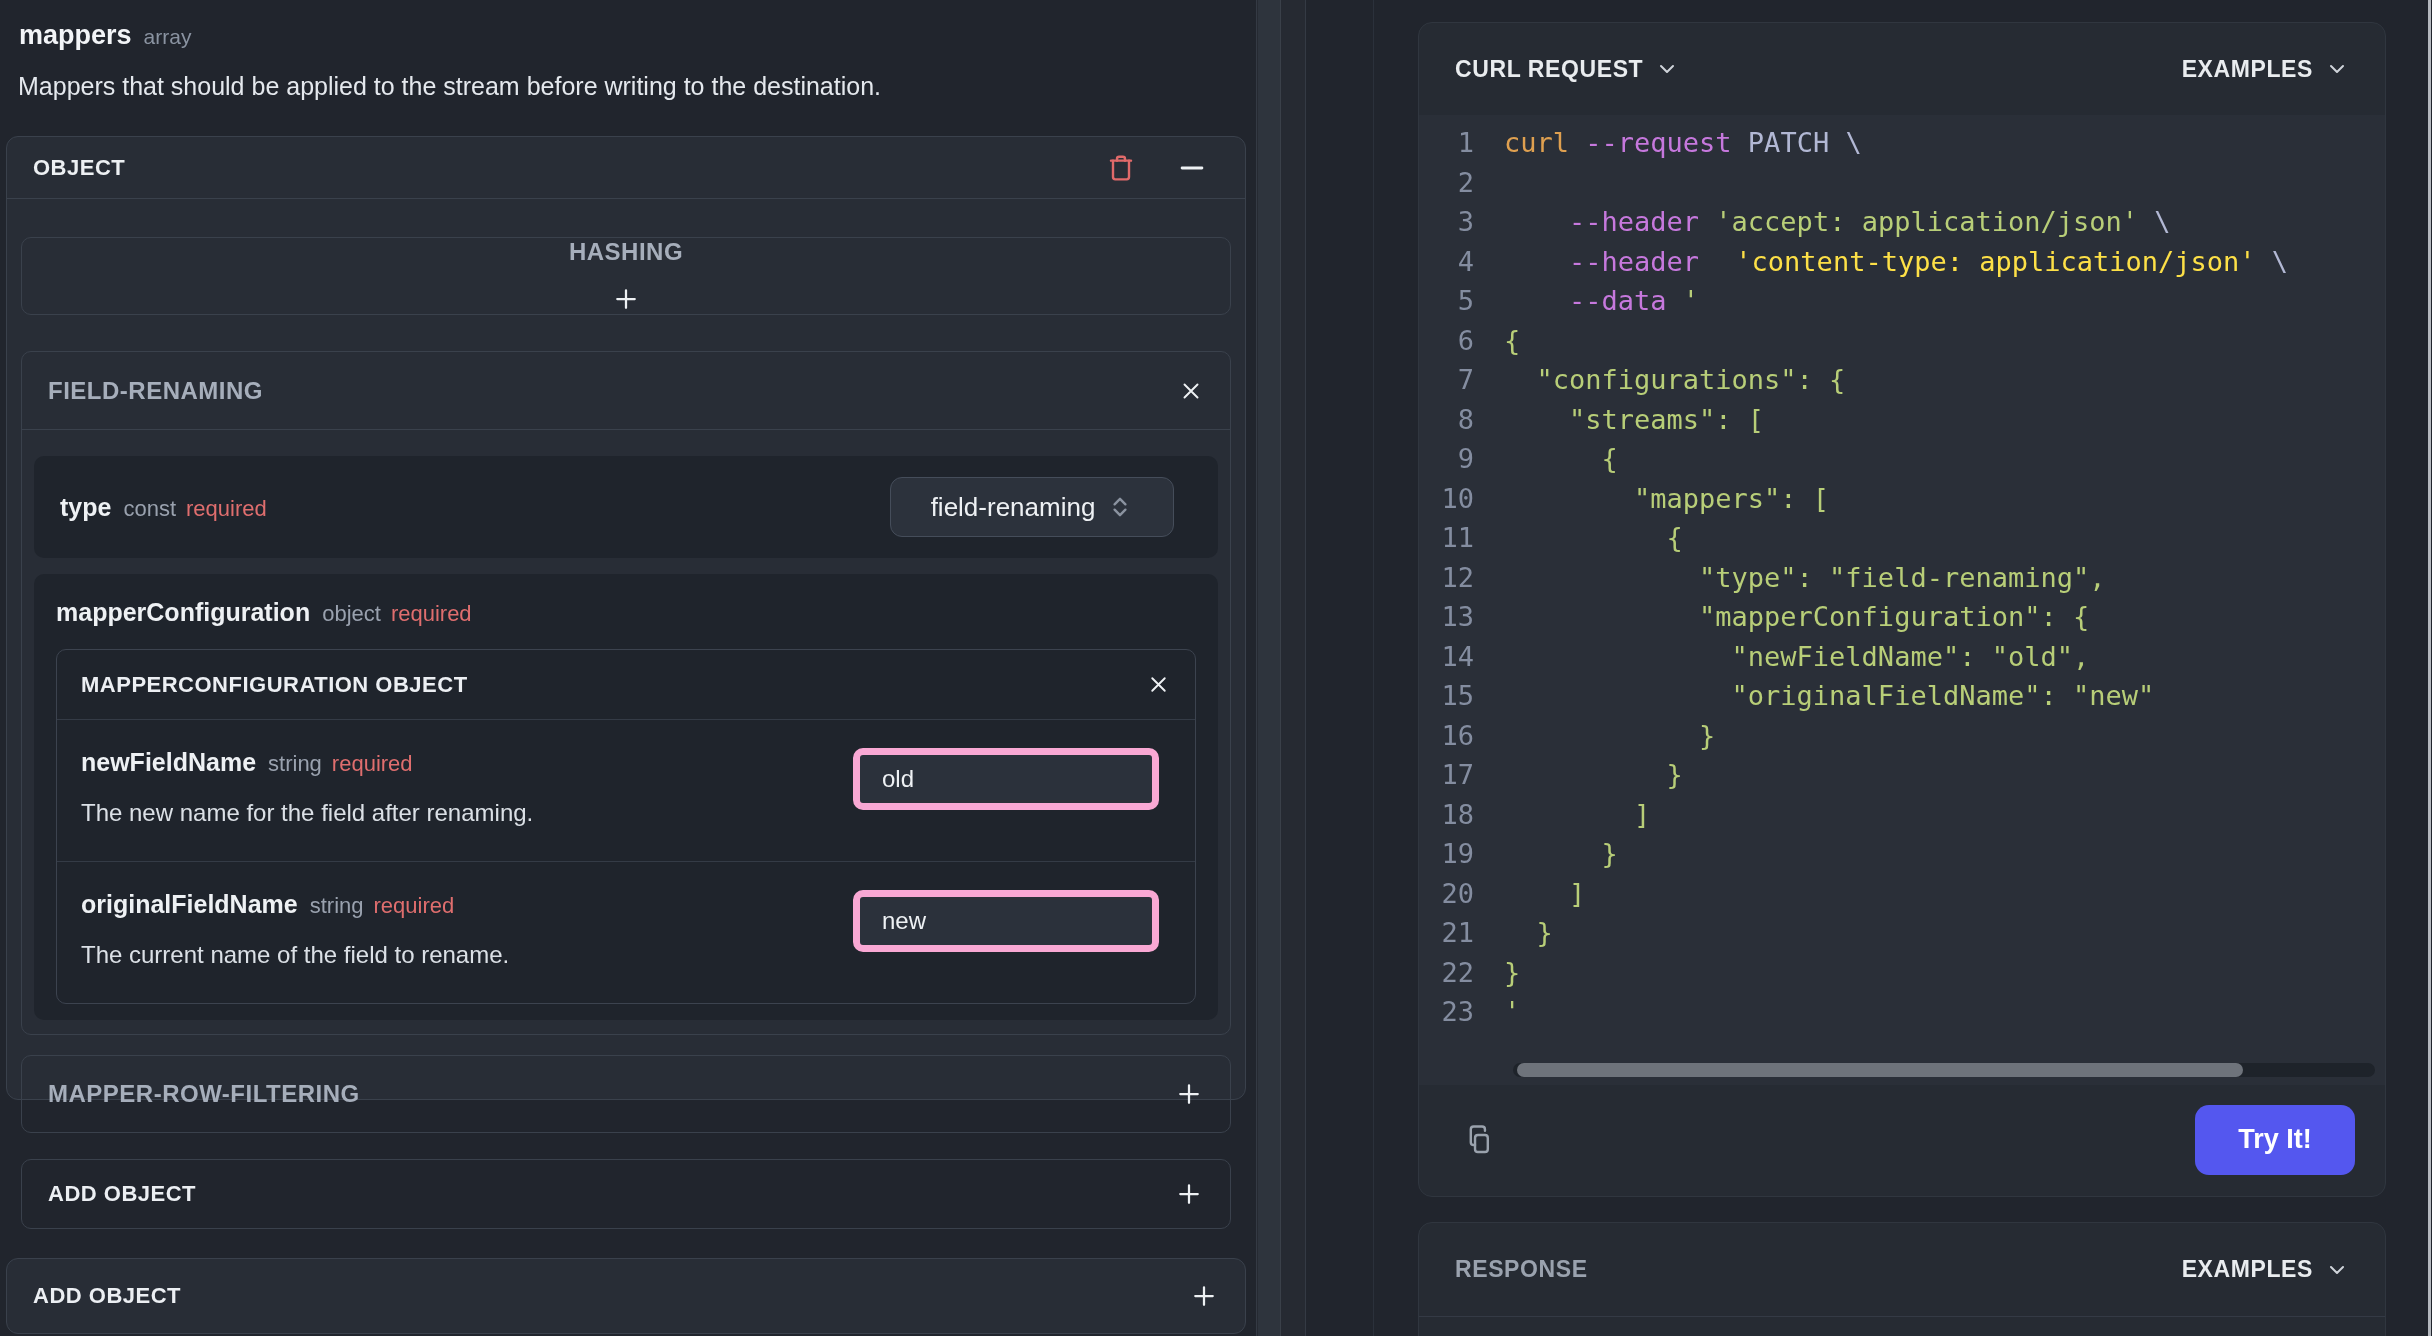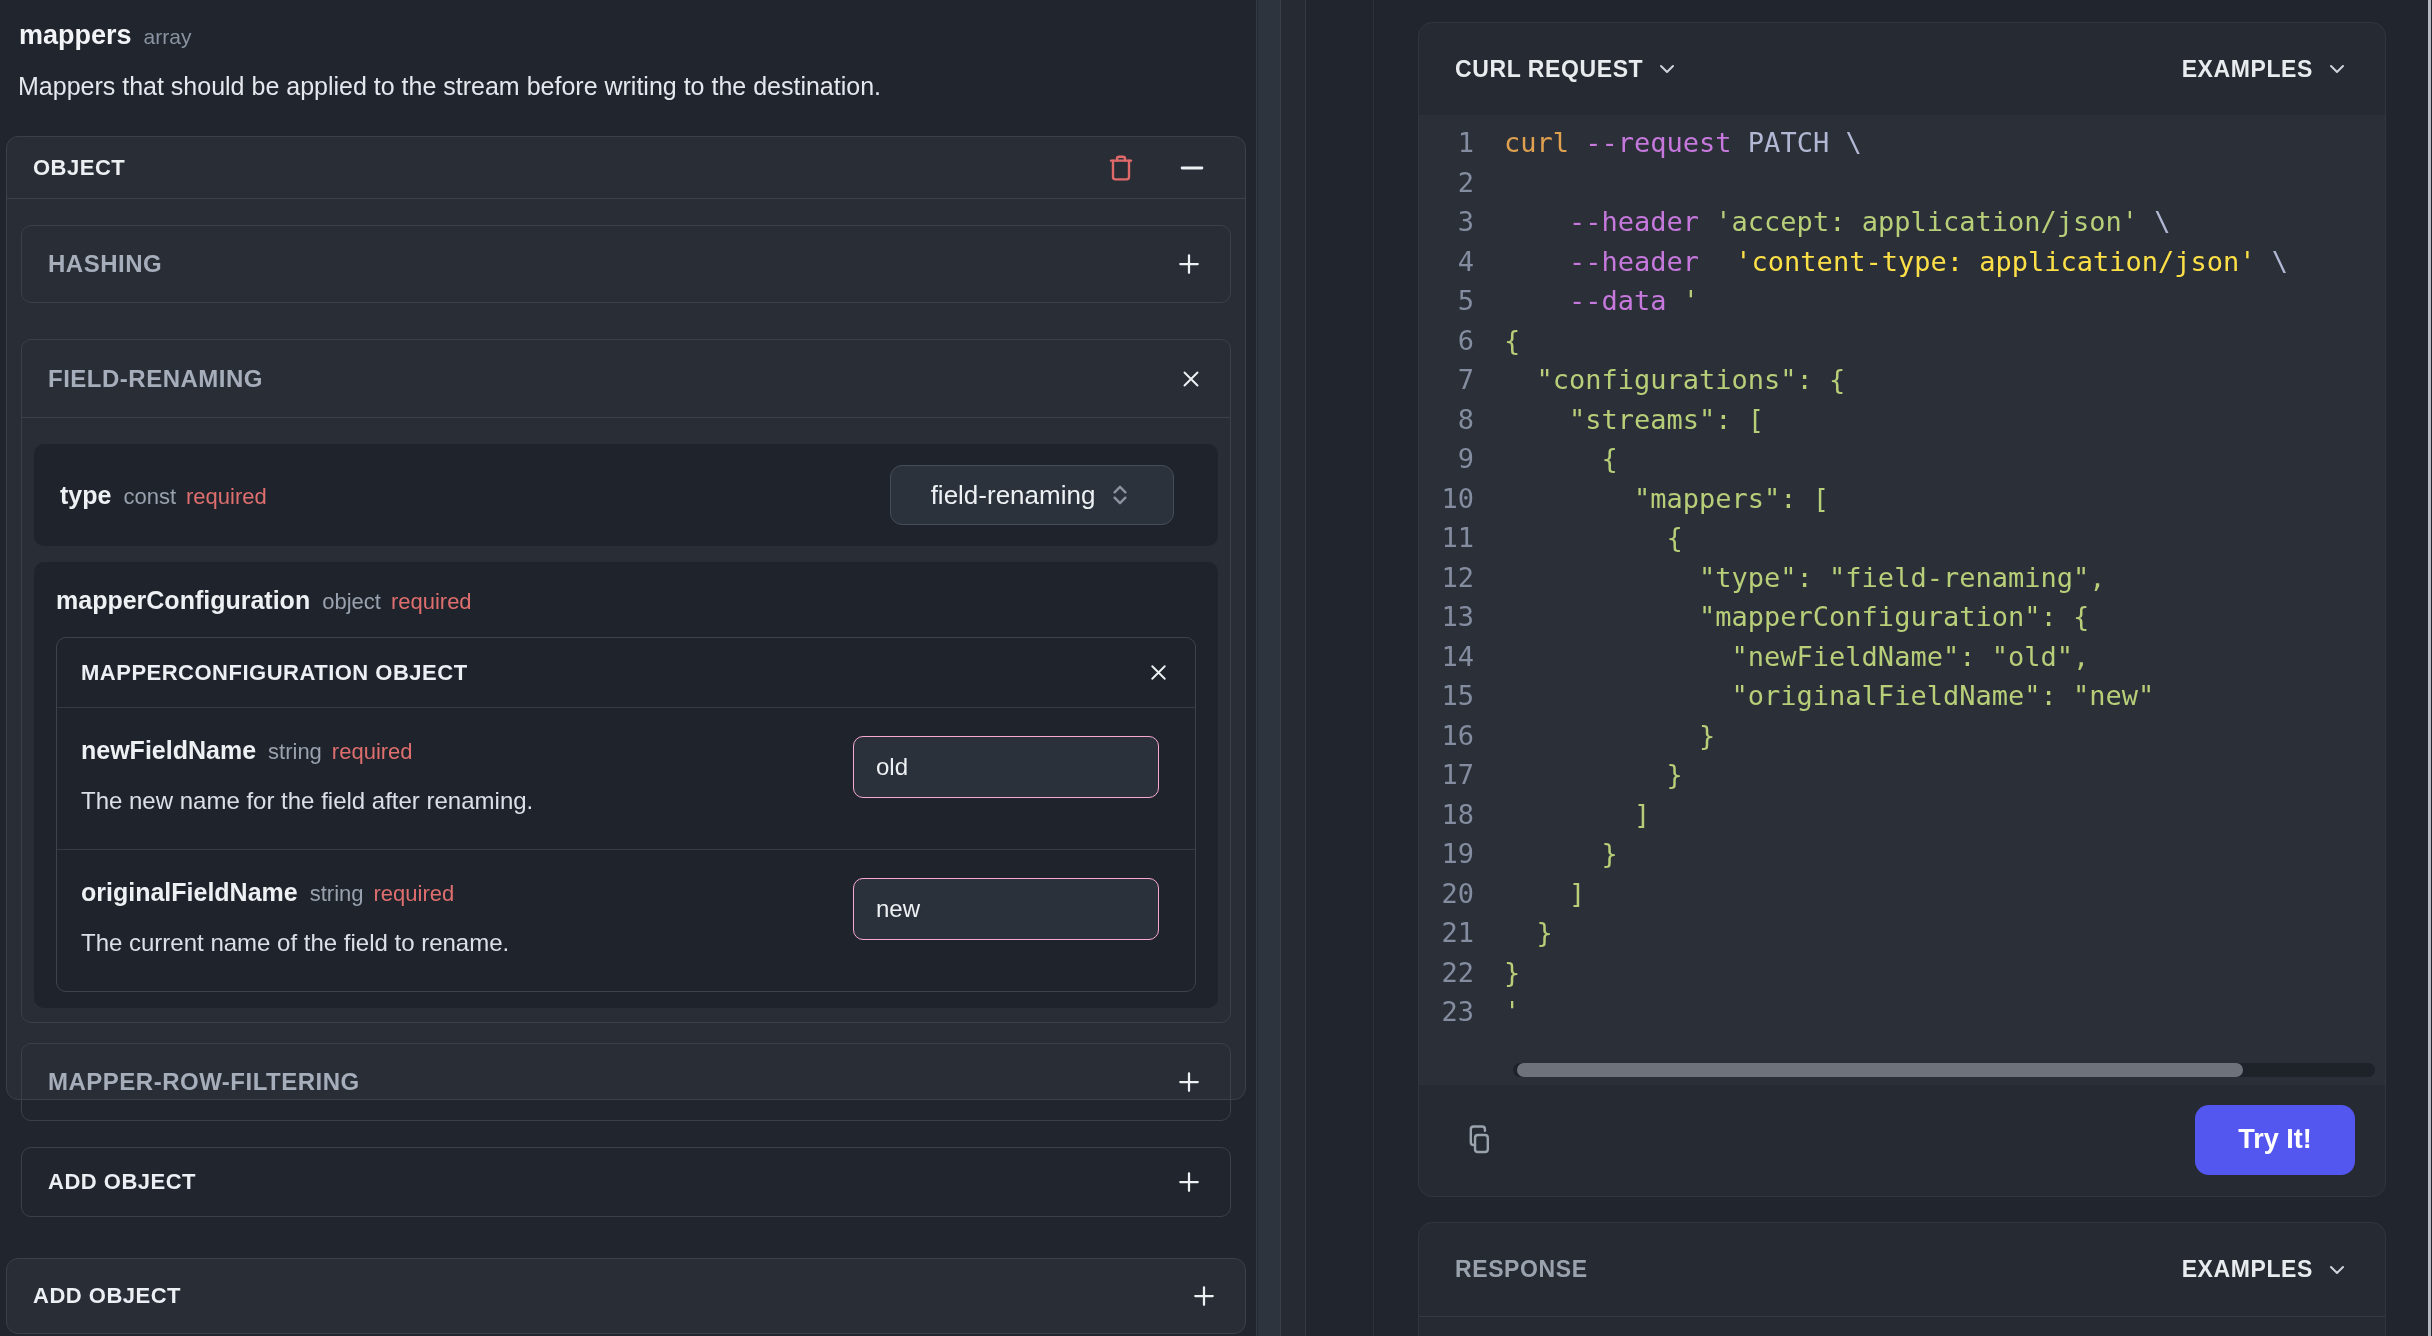--- a/index.html
+++ b/index.html
@@ -61,21 +61,21 @@
 
   .mapperconf-card { margin-top:16px; padding:24px 22px 16px 22px; }
   .mco-card { margin-top:22px; border:1px solid #3c434f; border-radius:10px; }
   .mco-header { height:70px; display:flex; align-items:center; padding:0 24px; border-bottom:1px solid #343b46; }
   .mco-row { display:flex; padding:28px 36px 34px 24px; }
   .mco-row + .mco-row { border-top:1px solid #343b46;justify-content:space-between; }
   .mco-row-left { flex:1; padding-top:0; }
   .mco-desc { margin-top:22px; font-size:24px; color:#dbe0e6; }
   .text-input {
     width:306px; height:62px; background:#2b313b;
-    border:1px solid #f9a8d4; border-radius:10px;
+    border:7px solid #f9a8d4; border-radius:10px;
     font-size:24px; color:#eef1f4; padding:0 0 0 22px;
     font-family:"Liberation Sans", sans-serif;
   }
   .mrf-row { margin-top:20px; }
 
   .outer-add-card { position:absolute; left:6px; top:1258px; width:1240px; height:76px;
     display:flex; align-items:center; padding:0 26px; }
 
   
   .panel-divider { position:absolute; left:1256px; top:0; width:50px; height:1336px;
@@ -150,21 +150,21 @@
         <span>
           <svg width="34" height="34" viewBox="0 0 24 24" fill="none" stroke="#eef1f4" stroke-width="2" stroke-linecap="round">
             <path d="M5 12h14"></path>
           </svg>
         </span>
       </button>
     </div>
 
     <div class="object-body">
 
-      <div class="row-card" style="margin-top:16px;">
+      <div class="row-card" style="margin-top:28px;flex-direction:column;">
         <span class="row-label-muted">HASHING</span>
         <span class="spacer"></span>
         <span>
           <svg width="30" height="30" viewBox="0 0 24 24" fill="none" stroke="#eef1f4" stroke-width="1.8" stroke-linecap="round">
             <path d="M12 5v14M5 12h14"></path>
           </svg>
         </span>
       </div>
 
       <div class="fr-section">

